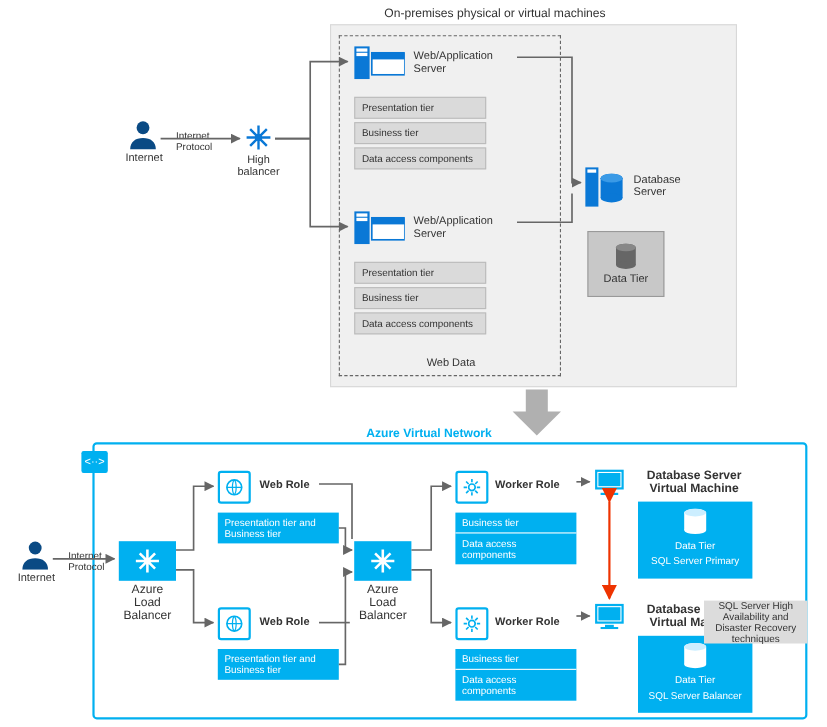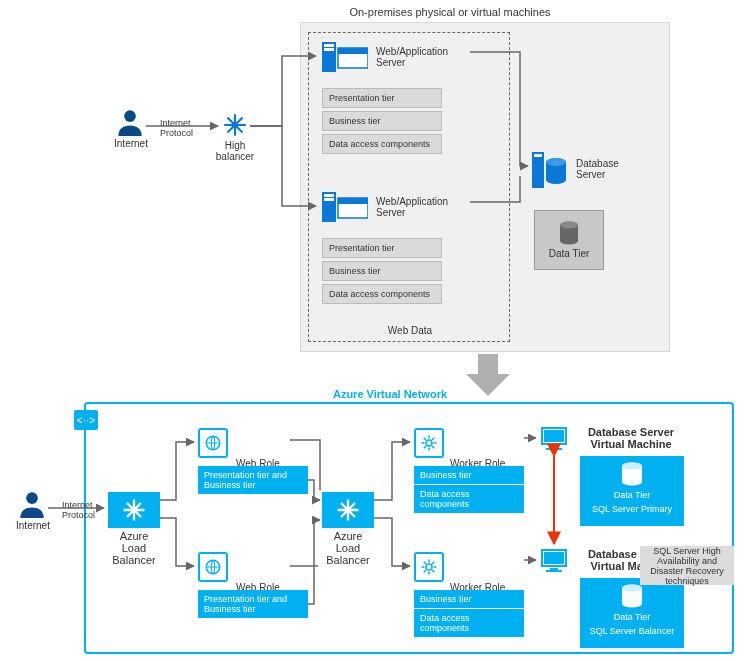--- a/index.html
+++ b/index.html
@@ -118,21 +118,21 @@
     border: 2px solid #00B0F0;
     border-radius: 3px;
     display: flex; align-items: center; justify-content: center;
     color: #00B0F0;
     background: #fff;
   }
   .role-icon.wr1 { top: 428px; left: 198px; }
   .role-icon.wr2 { top: 552px; left: 198px; }
   .role-icon.wk1 { top: 428px; left: 414px; }
   .role-icon.wk2 { top: 552px; left: 414px; }
-  .role-label { position: absolute; font-weight: 400; font-size: 10px; margin-top: 22px; }
+  .role-label { position: absolute; font-weight: 700; font-size: 10px; }
   .role-label.wr1 { top: 436px; left: 236px; }
   .role-label.wr2 { top: 560px; left: 236px; }
   .role-label.wk1 { top: 436px; left: 450px; }
   .role-label.wk2 { top: 560px; left: 450px; }
   .az-tier {
     position: absolute; width: 110px;
     background: #00B0F0; color: #fff;
     font-size: 9px;
   }
   .az-tier .row {

